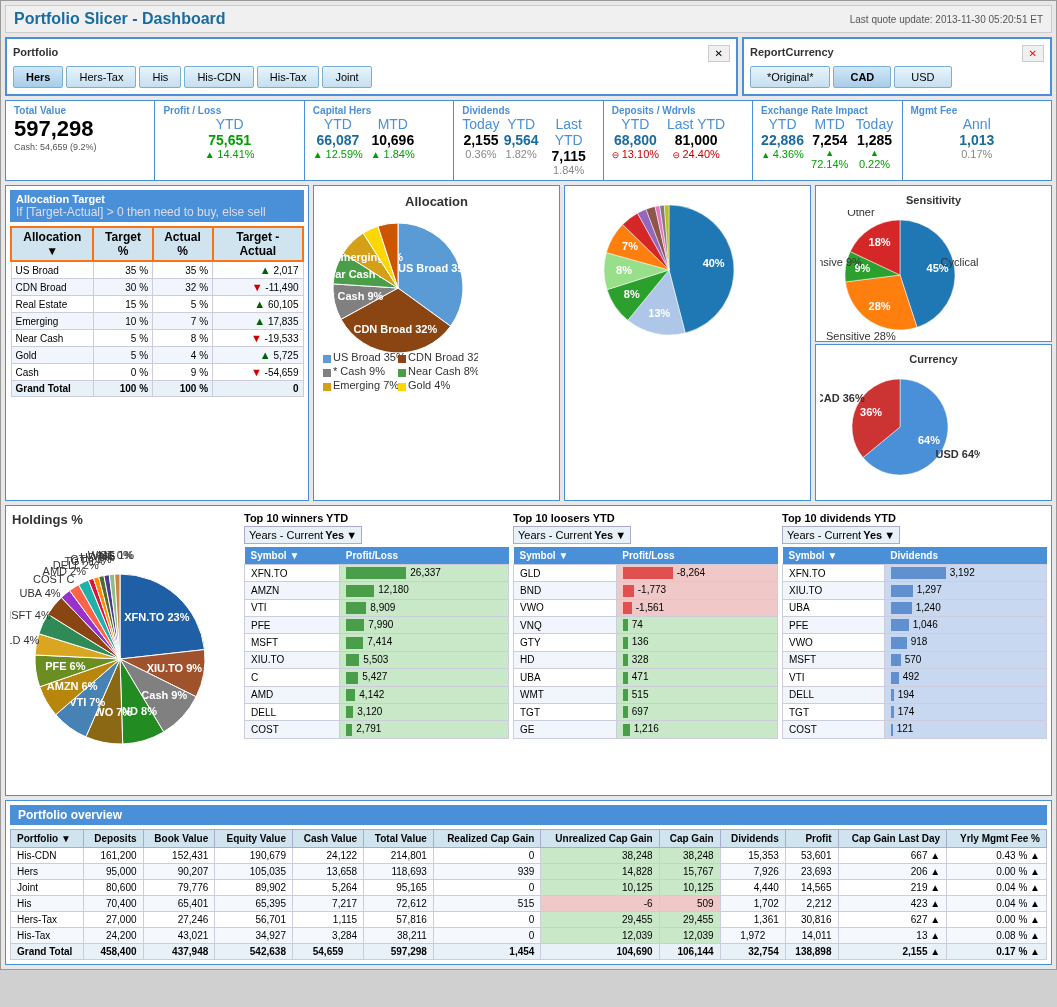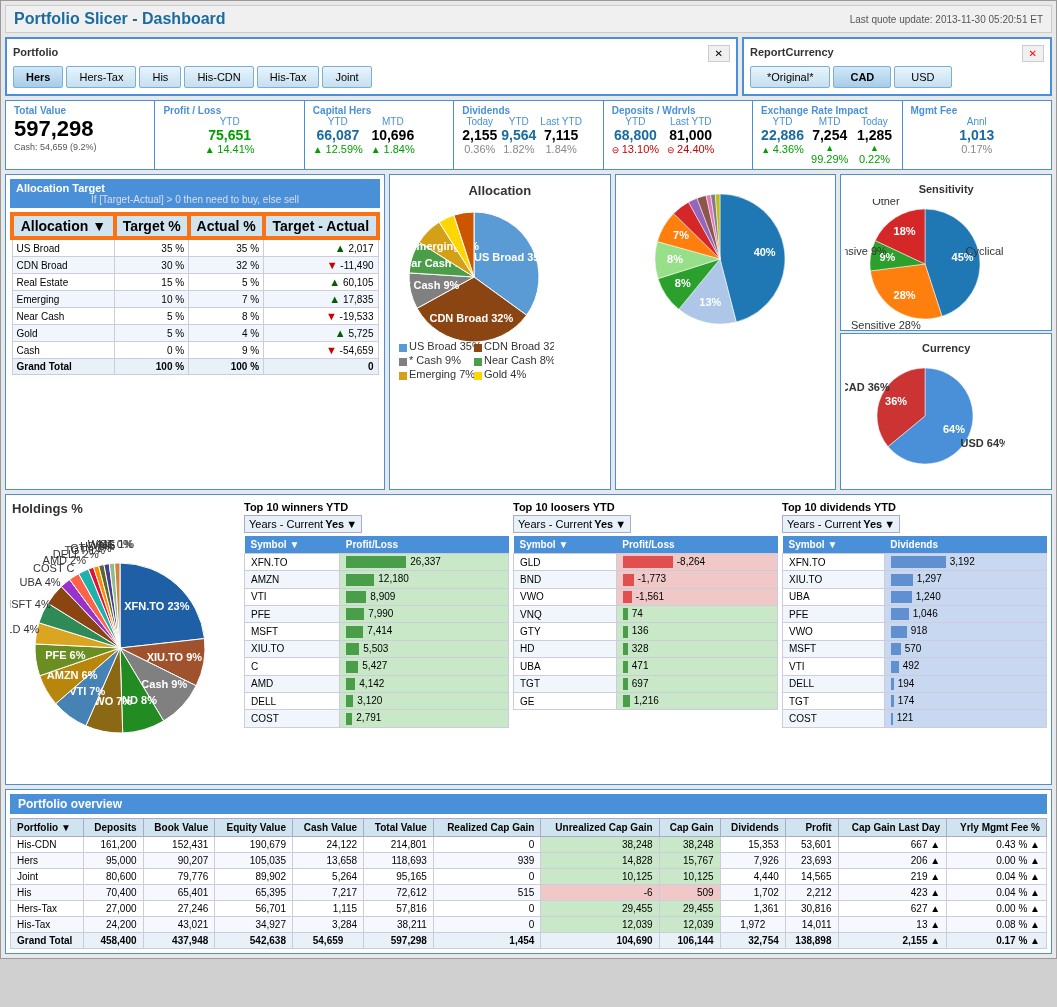--- a/index.html
+++ b/index.html
@@ -20,29 +20,29 @@
     .report-btn.active { background: linear-gradient(to bottom, #d0e8f8, #a8cce8); font-weight: bold; }
     .close-btn { background: #f0f0f0; border: 1px solid #ccc; padding: 2px 6px; cursor: pointer; float: right; font-size: 10px; }
     .metrics-row { display: flex; background: #fff; border: 1px solid #4a90d9; margin-bottom: 4px; }
     .metric-cell { border-right: 1px solid #4a90d9; padding: 4px 8px; flex: 1; }
     .metric-cell:last-child { border-right: none; }
     .metric-label { color: #4a90d9; font-size: 10px; font-weight: bold; }
     .metric-value-large { font-size: 22px; font-weight: bold; color: #000; }
     .metric-sub { font-size: 9px; color: #555; }
     .metric-value { font-size: 14px; font-weight: bold; }
     .metric-col { text-align: center; }
-    .col-label { font-size: 10px; color: #4a90d9; }
+    .col-label { font-size: 14px; color: #4a90d9; }
     .green { color: #00a000; }
     .red { color: #cc0000; }
     .blue-val { color: #1a6ba0; font-weight: bold; }
     .middle-section { display: flex; gap: 4px; margin-bottom: 4px; }
-    .allocation-box { background: #fff; border: 1px solid #4a90d9; width: 380px; padding: 4px; }
+    .allocation-box { background: #fff; border: 1px solid #4a90d9; width: 304px; padding: 4px; }
     .alloc-header { background: #4a90d9; color: #fff; font-weight: bold; font-size: 11px; padding: 3px 6px; margin-bottom: 4px; }
     .alloc-table { width: 100%; border-collapse: collapse; }
-    .alloc-table th { background: #d0e4f0; border: 4px solid #f97316; padding: 2px 4px; font-size: 14px; }
+    .alloc-table th { background: #d0e4f0; border: 2px solid #f97316; padding: 2px 4px; font-size: 12px; }
     .alloc-table td { border: 1px solid #ccd; padding: 2px 4px; font-size: 10px; }
     .alloc-table tr:nth-child(even) td { background: #f0f6fc; }
     .alloc-table tr:last-child td { font-weight: bold; background: #e8f0f8; }
     .chart-box { background: #fff; border: 1px solid #4a90d9; flex: 1; position: relative; overflow: hidden; }
     .chart-title { font-size: 13px; font-weight: bold; color: #333; text-align: center; padding: 4px; }
     .table-section { background: #fff; border: 1px solid #4a90d9; padding: 4px; }
     .section-header { background: #4a90d9; color: #fff; font-weight: bold; padding: 3px 8px; margin-bottom: 4px; font-size: 12px; }
     .data-table { width: 100%; border-collapse: collapse; }
     .data-table th { background: #d0e4f0; border: 1px solid #aac; padding: 3px 6px; font-size: 10px; text-align: right; white-space: nowrap; }
     .data-table th:first-child { text-align: left; }
@@ -174,21 +174,21 @@
       <div class="metric-label">Exchange Rate Impact</div>
       <div style="display:flex;gap:4px;">
         <div class="metric-col">
           <div class="col-label">YTD</div>
           <div class="metric-value blue-val">22,886</div>
           <div class="green" style="font-size:9px;">▲ <span>4.36%</span></div>
         </div>
         <div class="metric-col">
           <div class="col-label">MTD</div>
           <div class="metric-value">7,254</div>
-          <div class="green" style="font-size:9px;">▲ <span>99.29%</span></div>
+          <div class="green" style="font-size:9px;">▲ <span>72.14%</span></div>
         </div>
         <div class="metric-col">
           <div class="col-label">Today</div>
           <div class="metric-value">1,285</div>
           <div class="green" style="font-size:9px;">▲ <span>0.22%</span></div>
         </div>
       </div>
     </div>
 
     <div class="metric-cell" style="border-right:none;">
@@ -199,21 +199,21 @@
         <div style="font-size:9px;color:#888;"><span>0.17%</span></div>
       </div>
     </div>
   </div>
 
   <div class="middle-section">
 
     <div class="allocation-box">
       <div class="alloc-header">
         <span>Allocation Target</span>
-        <div style="font-size:10px;font-weight:normal;color:#dde;text-align:center;">If [Target-Actual] &gt; 0 then need to buy, else sell</div>
+        <div style="font-size:12px;font-weight:normal;color:#dde;">If [Target-Actual] &gt; 0 then need to buy, else sell</div>
       </div>
       <table class="alloc-table">
         <thead>
           <tr>
             <th>Allocation ▼</th>
             <th>Target %</th>
             <th>Actual %</th>
             <th>Target - Actual</th>
           </tr>
         </thead>
@@ -533,20 +533,26 @@
                 <tr>
                   <td>HD</td>
     <td class="bg-green-light">
       <span class="profit-bar-pos" style="width:5px;"></span>328
     </td>
                 </tr>
                 <tr>
                   <td>UBA</td>
     <td class="bg-green-light">
       <span class="profit-bar-pos" style="width:5px;"></span>471
+    </td>
+                </tr>
+                <tr>
+                  <td>WMT</td>
+    <td class="bg-green-light">
+      <span class="profit-bar-pos" style="width:5px;"></span>515
     </td>
                 </tr>
                 <tr>
                   <td>TGT</td>
     <td class="bg-green-light">
       <span class="profit-bar-pos" style="width:5px;"></span>697
     </td>
                 </tr>
                 <tr>
                   <td>GE</td>

